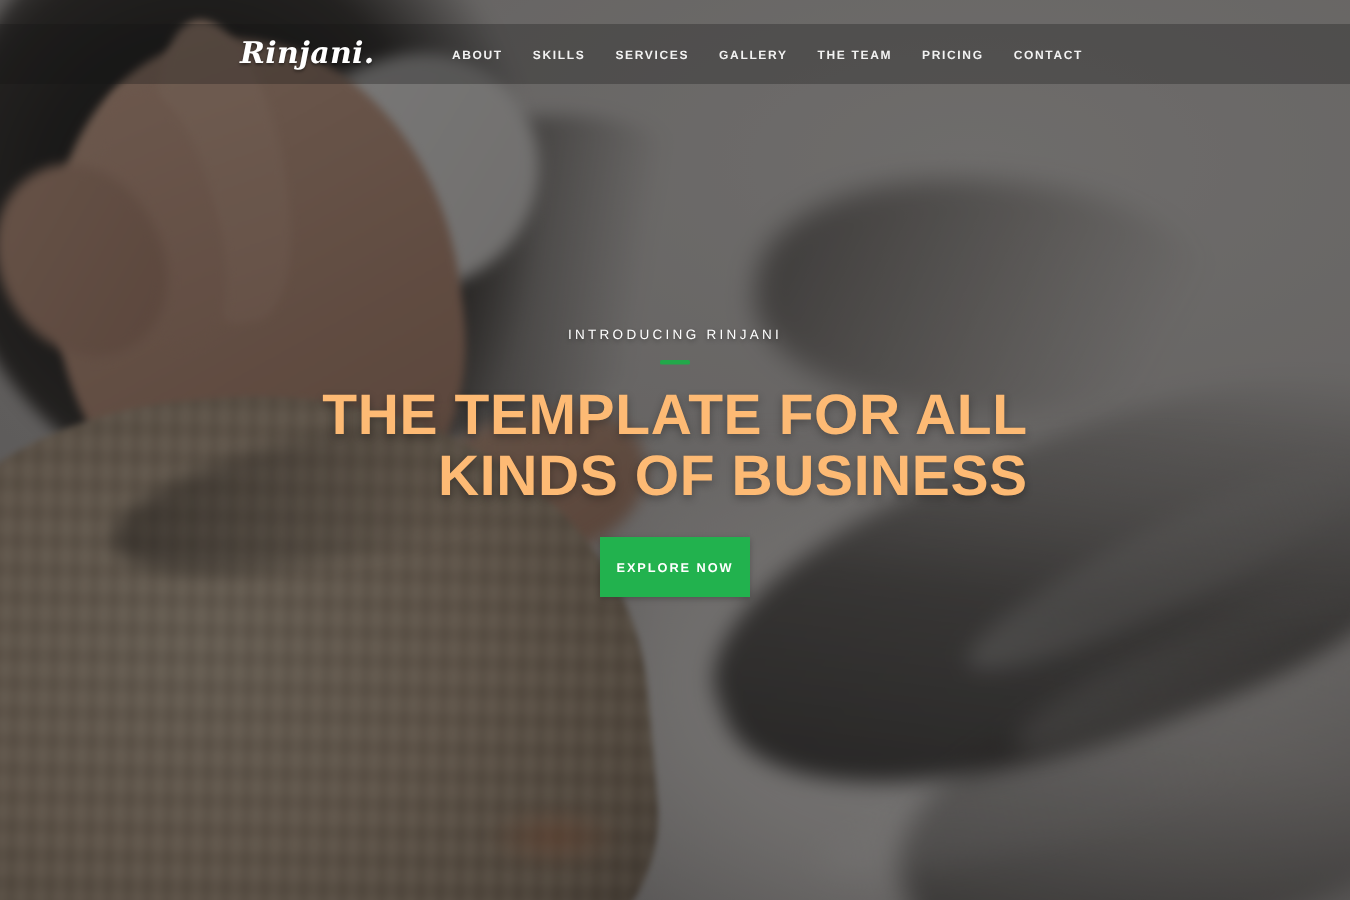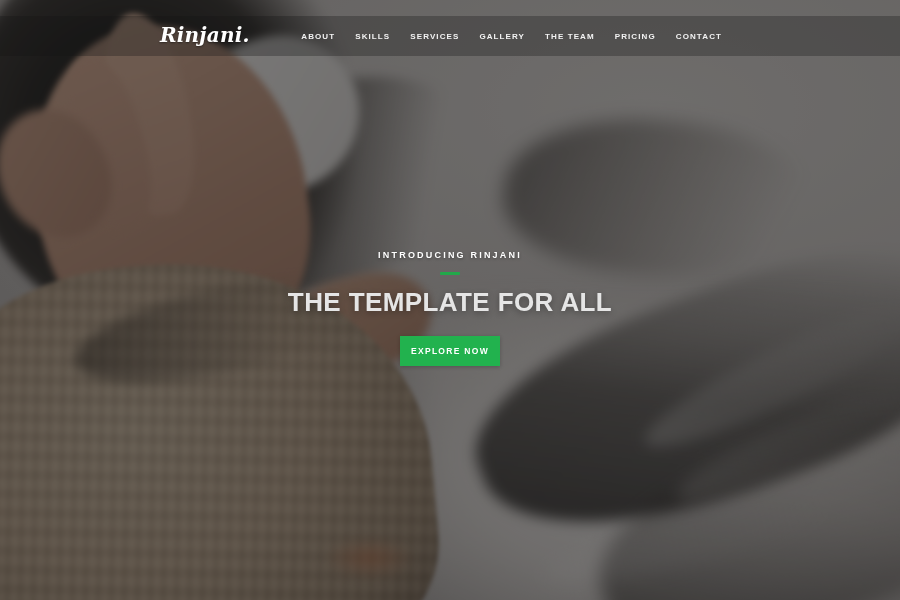--- a/index.html
+++ b/index.html
@@ -199,34 +199,34 @@
   .hero {
     position:absolute; inset:0;
     display:flex; flex-direction:column;
     align-items:center; justify-content:center;
     z-index:4;
     padding-top:16px;
   }
   .eyebrow {
     color:#ffffff;
     font-size:9px;
-    font-weight:700;
+    font-weight:400;
     letter-spacing:2.2px;
     text-transform:uppercase;
     text-shadow:0 1px 3px rgba(0,0,0,.35);
   }
   .divider {
     width:20px; height:3px;
     background:#22a84a;
     margin:12px 0 14px;
     border-radius:1px;
   }
   .headline {
-    color:#e5e5e5;
-    font-size:26px;
+    color:#fdba74;
+    font-size:38px;
     line-height:1.06;
     font-weight:700;
     letter-spacing:.4px;
     text-align:right;
     text-transform:uppercase;
     text-shadow:0 2px 6px rgba(0,0,0,.30);
     max-width:680px;
   }
   .subtitle {
     margin-top:14px;
@@ -236,21 +236,21 @@
     font-weight:600;
     letter-spacing:1.15px;
     text-align:center;
     text-transform:uppercase;
     text-shadow:0 1px 3px rgba(0,0,0,.35);
     max-width:360px;
   }
   .cta {
     margin-top:20px;
     display:inline-flex; align-items:center; justify-content:center;
-    width:100px; height:30px;
+    width:100px; height:40px;
     background:#22b24e;
     color:#ffffff;
     border:none;
     font-family:"Liberation Sans", sans-serif;
     font-size:8.5px;
     font-weight:700;
     letter-spacing:1.3px;
     text-transform:uppercase;
     cursor:pointer;
     box-shadow:0 1px 4px rgba(0,0,0,.22);
@@ -296,17 +296,18 @@
       <a class="nav-item">PRICING</a>
       <a class="nav-item">CONTACT</a>
     </nav>
   </div>
 
   <div class="hero">
     <div class="eyebrow">INTRODUCING RINJANI</div>
     <div class="divider"></div>
     <h1 class="headline">
       <span>THE TEMPLATE FOR ALL</span><br>
+      <span>KINDS OF BUSINESS</span>
     </h1>
     <button class="cta">EXPLORE NOW</button>
   </div>
 
 </div>
 
 </body></html>

